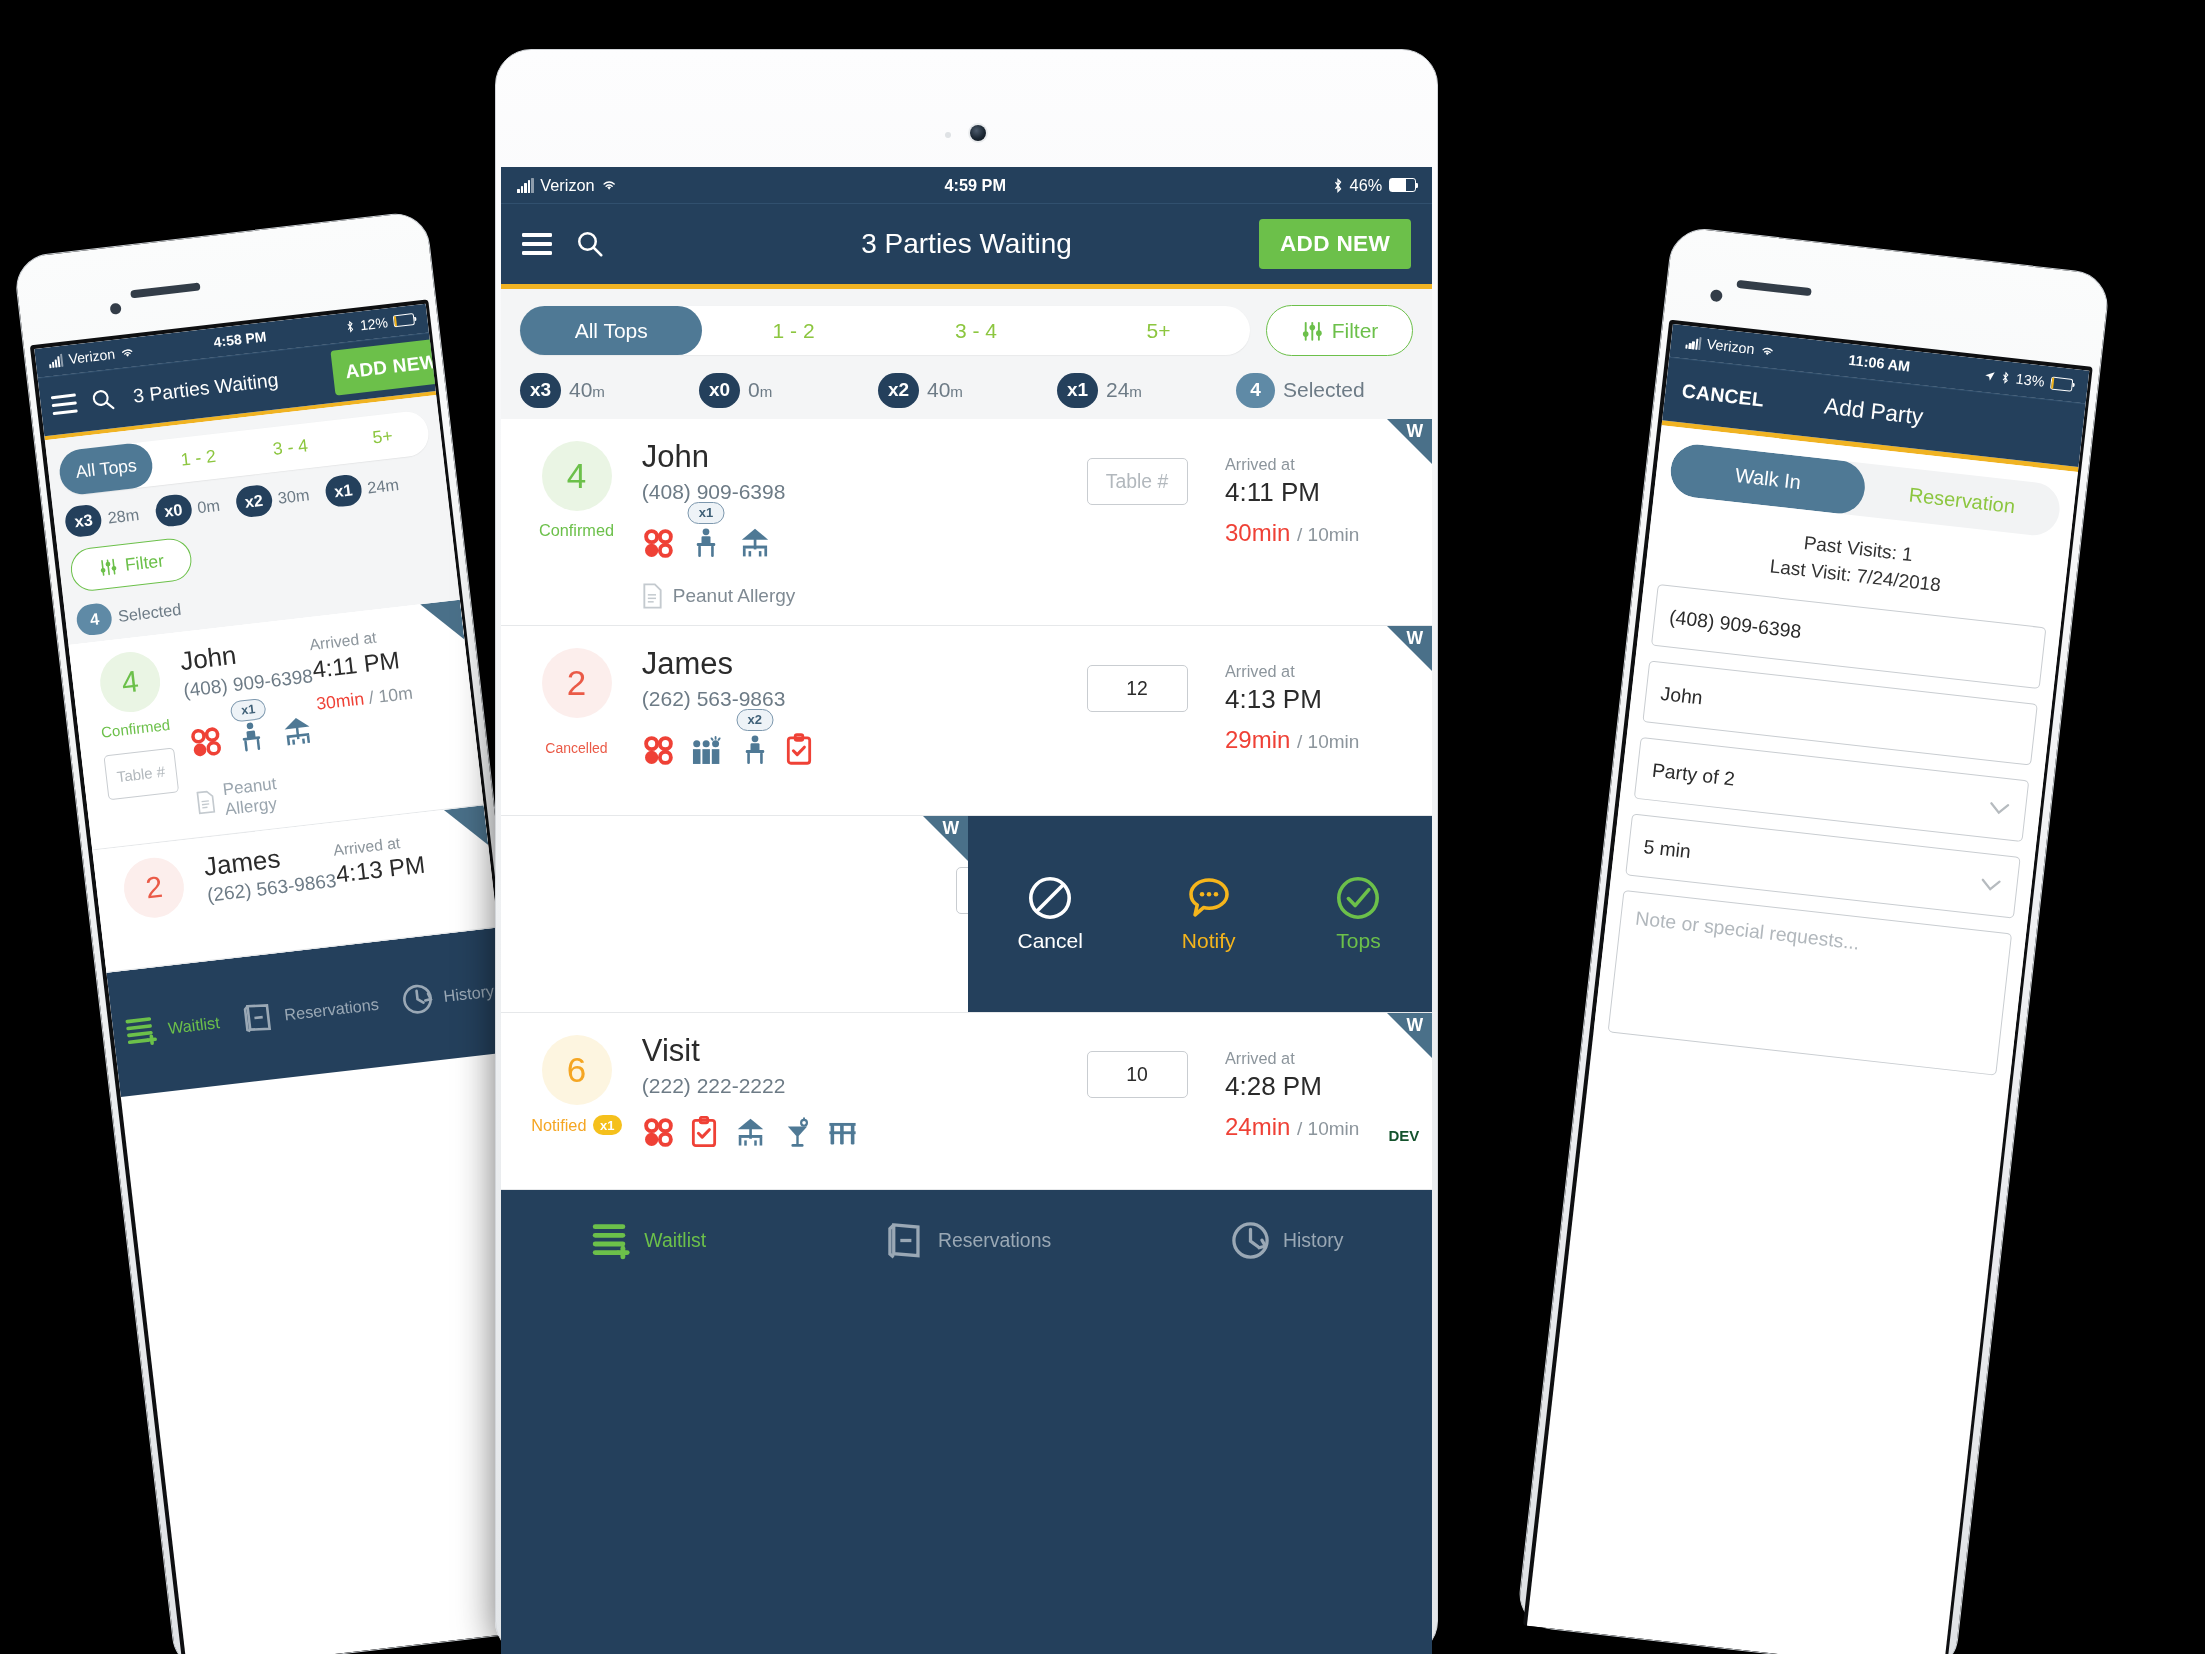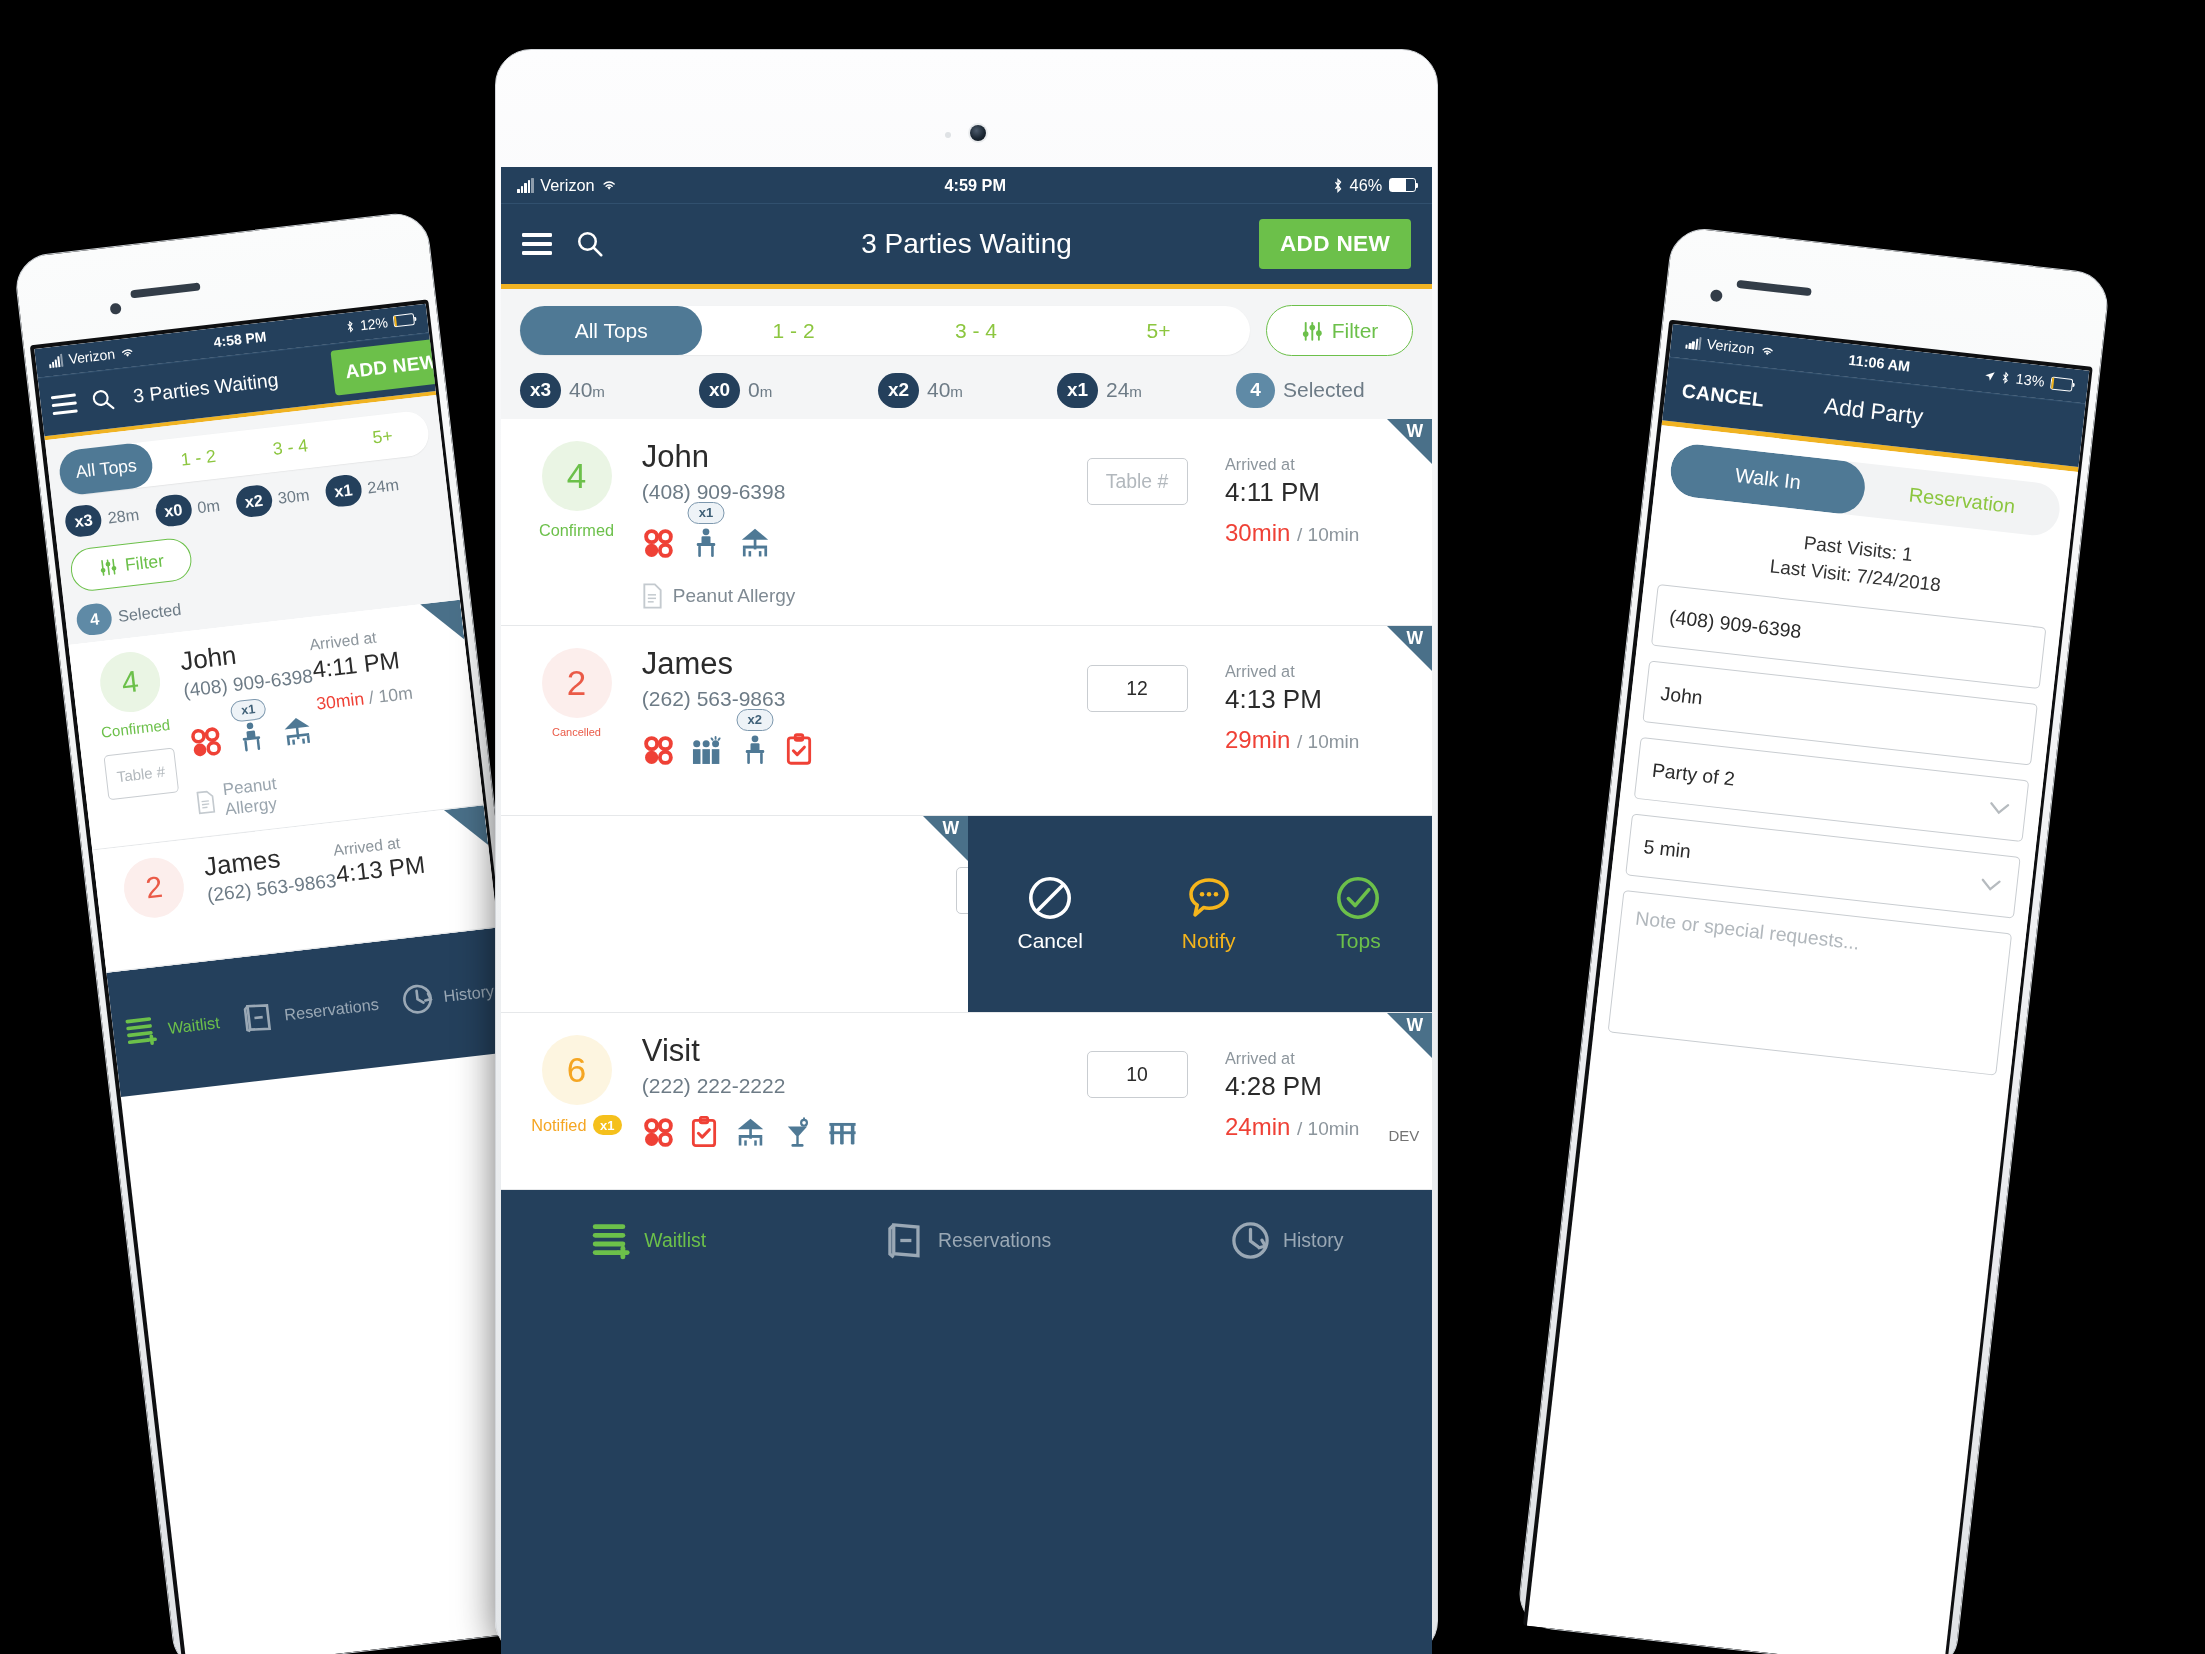--- a/index.html
+++ b/index.html
@@ -99,21 +99,21 @@
   .multi{position:absolute;left:50%;transform:translateX(-50%);background:#eef3f7;border:1.3px solid #7d98ae;
          border-radius:626px;color:#3f6077;font-weight:700;display:flex;align-items:center;justify-content:center;}
   .notecol{display:flex;align-items:center;color:#9aa5ae;}
   .tablebox{border:0.6px solid #c9cdd1;border-radius:5px;background:#fff;display:flex;align-items:center;justify-content:center;color:#2b2b2b;}
   .tablebox.ph{color:#b2b8bd;}
   .timecol{display:flex;flex-direction:column;align-items:flex-start;}
   .tlabel{color:#8c959c;}
   .ttime{color:#2b2b2b;}
   .twait b{color:#ef4136;font-weight:400;}
   .twait span{color:#8c959c;}
-  .devtag{color:#737373;font-weight:400;}
+  .devtag{color:#14532d;font-weight:700;}
 
   
   .actions{position:absolute;right:0;top:0;bottom:0;background:#24405c;display:flex;align-items:center;justify-content:space-around;}
   .action{display:flex;flex-direction:column;align-items:center;}
   .action .lbl{margin-top:.35em;}
   .a-cancel{color:#fff}.a-notify{color:#f5b51c}.a-seat{color:#6cc04a}
 
   
   .tabbar{background:#24405c;display:flex;align-items:center;justify-content:space-around;}
   .tab{display:flex;align-items:center;gap:.5em;color:#9aa8b5;}
@@ -572,21 +572,21 @@
             <div class="ttime" style="font-size:26px;margin-top:2.5px;">4:11 PM</div>
             <div class="twait" style="font-size:24px;margin-top:11.3px;"><b>30min</b> <span style="font-size:19px">/ 10min</span></div>
           </div>
         </div>
 
         <div class="row" style="padding:22.6px 19px 16.3px;min-height:150px;">
           <div class="corner" style="border-width:0 45px 45px 0;"></div>
           <div class="corner-w" style="right:8.8px;top:2.5px;font-size:17.6px;">W</div>
           <div class="avatarcol" style="width:113px;">
             <div class="avatar av-red" style="width:70px;height:70px;font-size:35px;">2</div>
-            <div class="status st-red" style="font-size:11px;margin-top:8px;">Cancelled</div>
+            <div class="status st-red" style="font-size:14px;margin-top:22px;">Cancelled</div>
           </div>
           <div class="infocol" style="padding-left:8.8px;width:276px;">
             <div class="pname" style="font-size:31px;line-height:1.05;">James</div>
             <div class="pphone" style="font-size:21px;margin-top:6.3px;">(262) 563-9863</div>
             <div class="iconrow" style="gap:15px;margin-top:17.6px;height:38px;">
               <svg width="33" height="33" viewBox="0 0 24 24">
                   <circle cx="7" cy="7" r="4" fill="none" stroke="#ef4136" stroke-width="2.8"></circle>
                   <circle cx="17" cy="7" r="4" fill="none" stroke="#ef4136" stroke-width="2.8"></circle>
                   <circle cx="7" cy="17" r="4.8" fill="#ef4136"></circle>
                   <circle cx="17" cy="17" r="4" fill="none" stroke="#ef4136" stroke-width="2.8"></circle>

